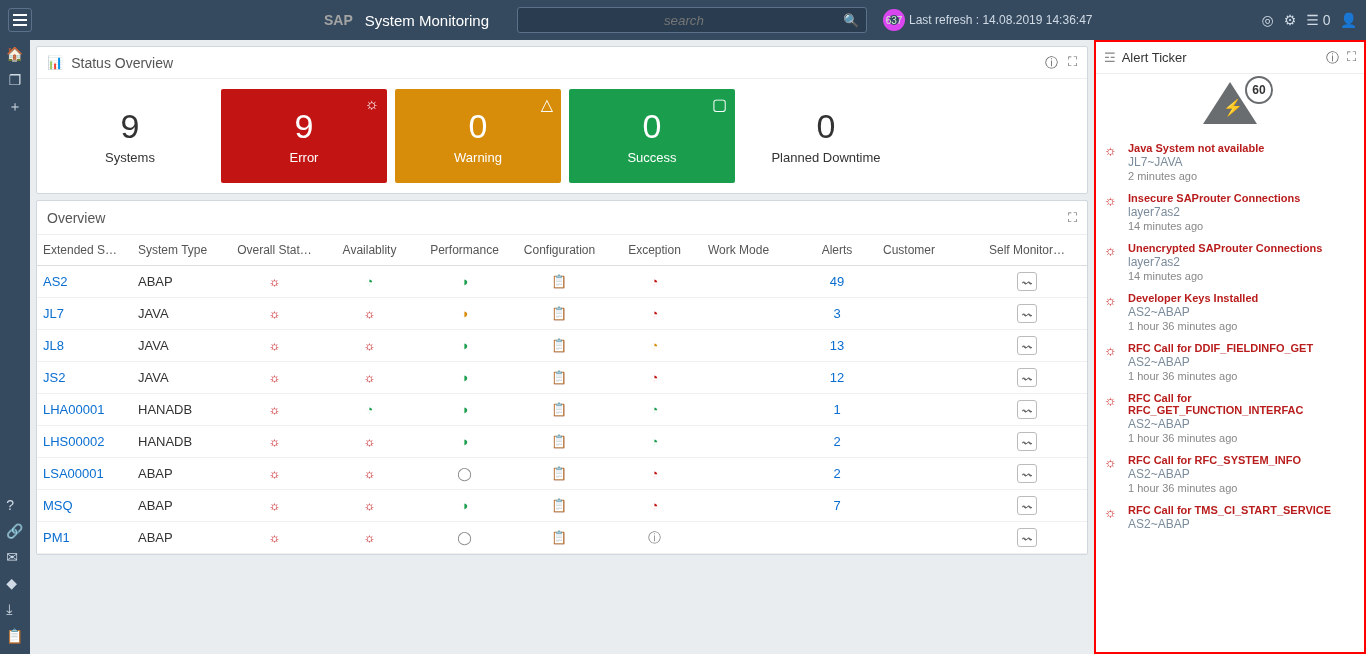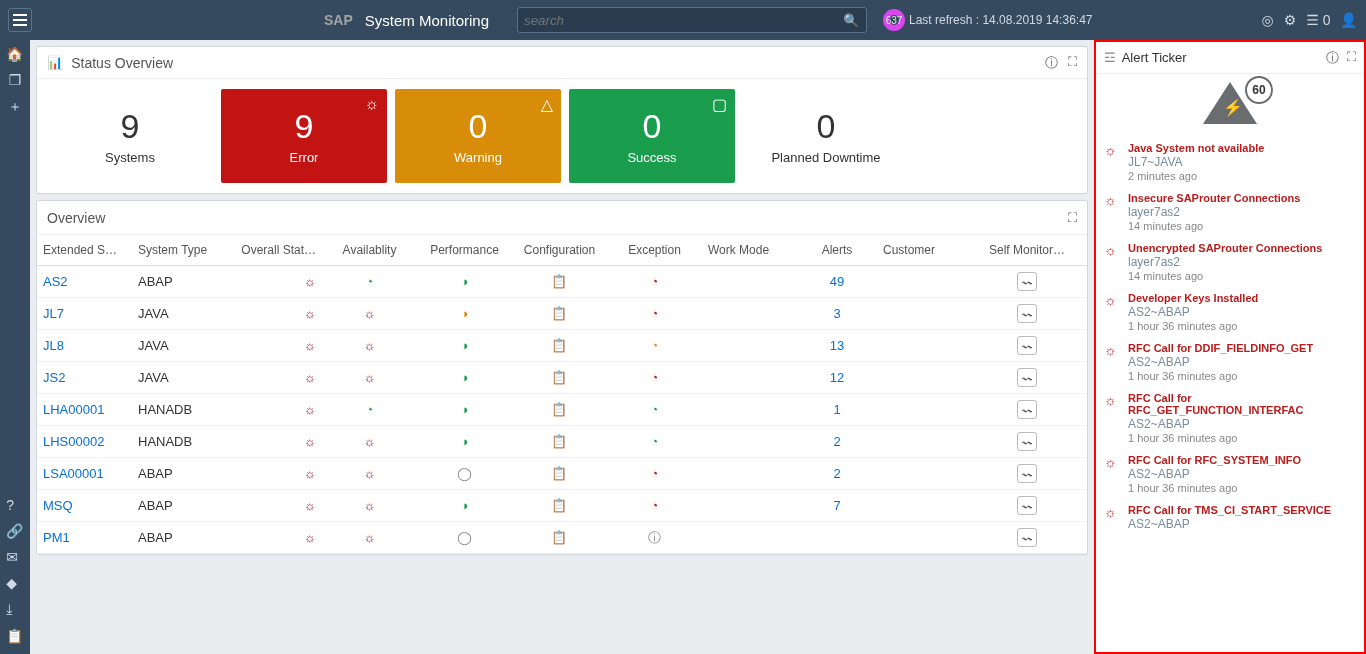--- a/index.html
+++ b/index.html
@@ -4,21 +4,21 @@
 <style>
 * { margin:0; padding:0; box-sizing:border-box; font-family:Arial,sans-serif; }
 body { background:#fff; width:1366px; height:654px; overflow:hidden; font-size:13px; color:#333; }
 .topbar { height:40px; background:#354a5f; display:flex; align-items:center; padding:0 8px; gap:8px; color:#fff; }
 .hamburger { width:24px; height:24px; border:1px solid #5a7189; border-radius:3px; display:flex; flex-direction:column; justify-content:center; align-items:center; gap:3px; cursor:pointer; }
 .hamburger span { width:14px; height:2px; background:#fff; }
 .sap-logo { font-weight:bold; font-size:14px; color:#a3a3a3; margin-left:280px; }
 .logo-box { display:inline-block; padding:1px 4px; }
 .title { font-size:15px; color:#fff; }
 .search-box { flex:0 0 350px; margin-left:20px; background:#2a3d50; border:1px solid #5a7189; border-radius:3px; height:26px; display:flex; align-items:center; padding:0 6px; }
-.search-box input { background:transparent; border:none; color:#ccc; font-style:italic; width:100%; outline:none; }
+.search-box input { background:transparent; border:none; color:#ccc; font-style:italic; width:100%; outline:none;text-align:center; }
 .search-box .sicon { color:#aab8c7; }
 .refresh { display:flex; align-items:center; gap:4px; margin-left:8px; font-size:12px; color:#d0dae5; }
 .badge-circle { border:6px solid #d946ef; color:#d0f0d0; border-radius:50%; width:22px; height:22px; display:flex; align-items:center; justify-content:center; font-size:10px; }
 .tb-icons { display:flex; align-items:center; gap:10px; margin-left:auto; color:#d0dae5; }
 .tb-icons > span { cursor:pointer; font-size:14px; }
 .leftbar { position:absolute; top:40px; left:0; width:30px; height:614px; background:#354a5f; display:flex; flex-direction:column; align-items:center; padding-top:6px; gap:10px; color:#d0dae5; }
 .leftbar .lb-item { cursor:pointer; font-size:14px; }
 .leftbar .lb-bottom { margin-top:auto; display:flex; flex-direction:column; gap:10px; padding-bottom:10px; }
 .main { position:absolute; top:40px; left:30px; width:1064px; height:614px; background:#e9edf0; padding:6px; }
 .panel { background:#fff; border:1px solid #d0d7de; border-radius:2px; margin-bottom:6px; }
@@ -57,21 +57,21 @@
 .rp-badge { position:absolute; top:-6px; right:-16px; background:#fff; border:2px solid #6a6d70; border-radius:50%; width:28px; height:28px; display:flex; align-items:center; justify-content:center; font-size:12px; font-weight:bold; color:#333; }
 .alerts { padding:0 4px; overflow:hidden; }
 .alert { display:flex; gap:8px; padding:4px 4px 6px; }
 .alert .aicon { color:#c31414; font-size:14px; flex:0 0 16px; }
 .alert .atext { font-size:11px; color:#b91c1c; font-weight:bold; }
 .alert .asub { font-size:12px; color:#7a8b9b; }
 .alert .atime { font-size:11px; color:#888; }
 .alert-body { display:flex; flex-direction:column; gap:1px; }
 .tbl th:nth-child(1), .tbl td:nth-child(1) { width:95px; }
 .tbl th:nth-child(2), .tbl td:nth-child(2) { width:95px; }
-.tbl th:nth-child(3), .tbl td:nth-child(3) { width:95px; text-align:right;margin-top:15px; }
+.tbl th:nth-child(3), .tbl td:nth-child(3) { width:95px; text-align:center;margin-top:15px; }
 .tbl th:nth-child(4), .tbl td:nth-child(4) { width:95px; text-align:center; }
 .tbl th:nth-child(5), .tbl td:nth-child(5) { width:95px; text-align:center; }
 .tbl th:nth-child(6), .tbl td:nth-child(6) { width:95px; text-align:center; }
 .tbl th:nth-child(7), .tbl td:nth-child(7) { width:95px; text-align:center; }
 .tbl th:nth-child(8), .tbl td:nth-child(8) { width:95px; }
 .tbl th:nth-child(9), .tbl td:nth-child(9) { width:80px; text-align:center; }
 .tbl th:nth-child(10), .tbl td:nth-child(10) { width:90px; }
 .tbl th:nth-child(11), .tbl td:nth-child(11) { text-align:center;margin-top:18px; }
 </style>
 </head>

